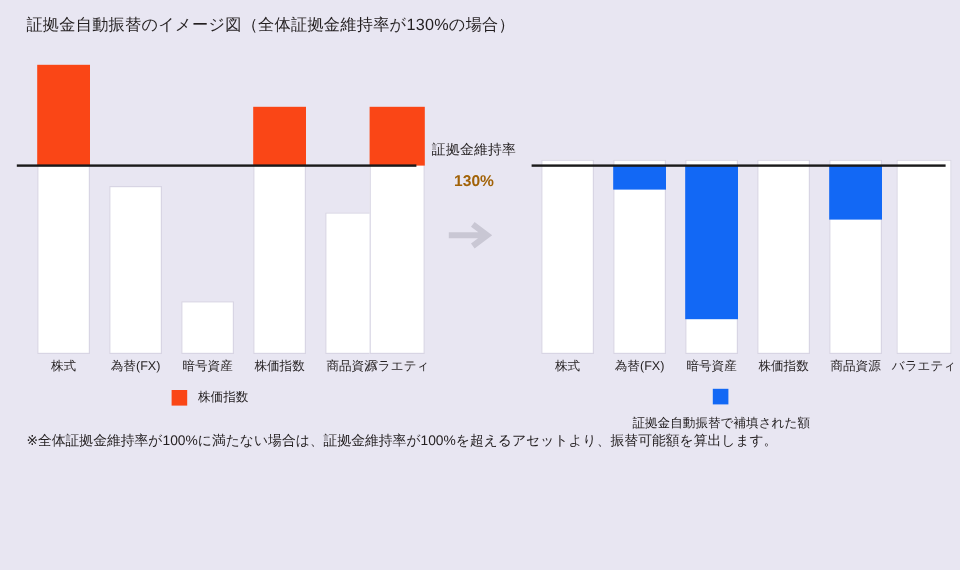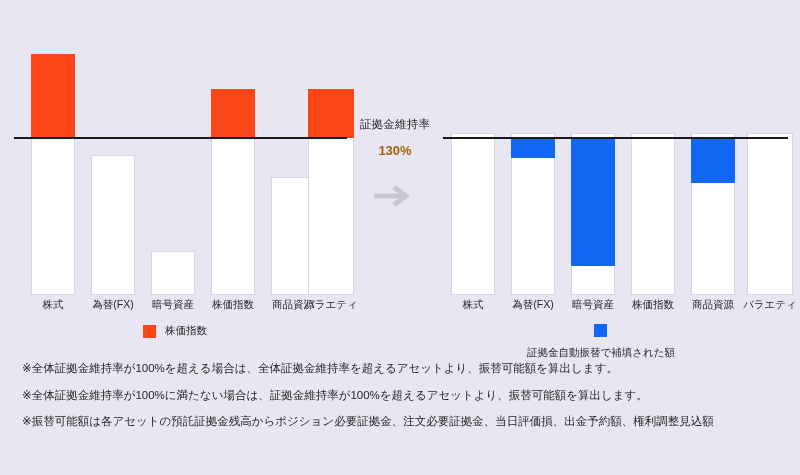--- a/index.html
+++ b/index.html
@@ -182,20 +182,21 @@
   .note.indent {
     margin-top: -6px;
     padding-left: 13px;
   }
 </style>
 </head>
 <body>
 
 <div id="page">
 
+  <div class="title">証拠金自動振替のイメージ図（全体証拠金維持率が130%の場合）</div>
 
   <div class="panel panel-left">
     <div class="plot">
 
       <div class="bar-slot" style="left:23px;">
         <div class="bar-base" style="height:162px;"></div>
         <div class="bar-surplus" style="top:54px;height:84px;"></div>
       </div>
 
       <div class="bar-slot" style="left:83px;">
@@ -292,18 +293,16 @@
     <span class="swatch swatch-orange"></span>
     <span>株価指数</span>
   </div>
 
   <div class="legend legend-right">
     <span class="swatch swatch-blue"></span>
     <span>証拠金自動振替で補填された額</span>
   </div>
 
   <div class="notes">
-    <div class="note">※全体証拠金維持率が100%を超える場合は、全体証拠金維持率を超えるアセットより、振替可能額を算出します。</div>
     <div class="note">※全体証拠金維持率が100%に満たない場合は、証拠金維持率が100%を超えるアセットより、振替可能額を算出します。</div>
-    <div class="note">※振替可能額は各アセットの預託証拠金残高からポジション必要証拠金、注文必要証拠金、当日評価損、出金予約額、権利調整見込額</div>
   </div>
 
 </div>
 
 </body></html>

